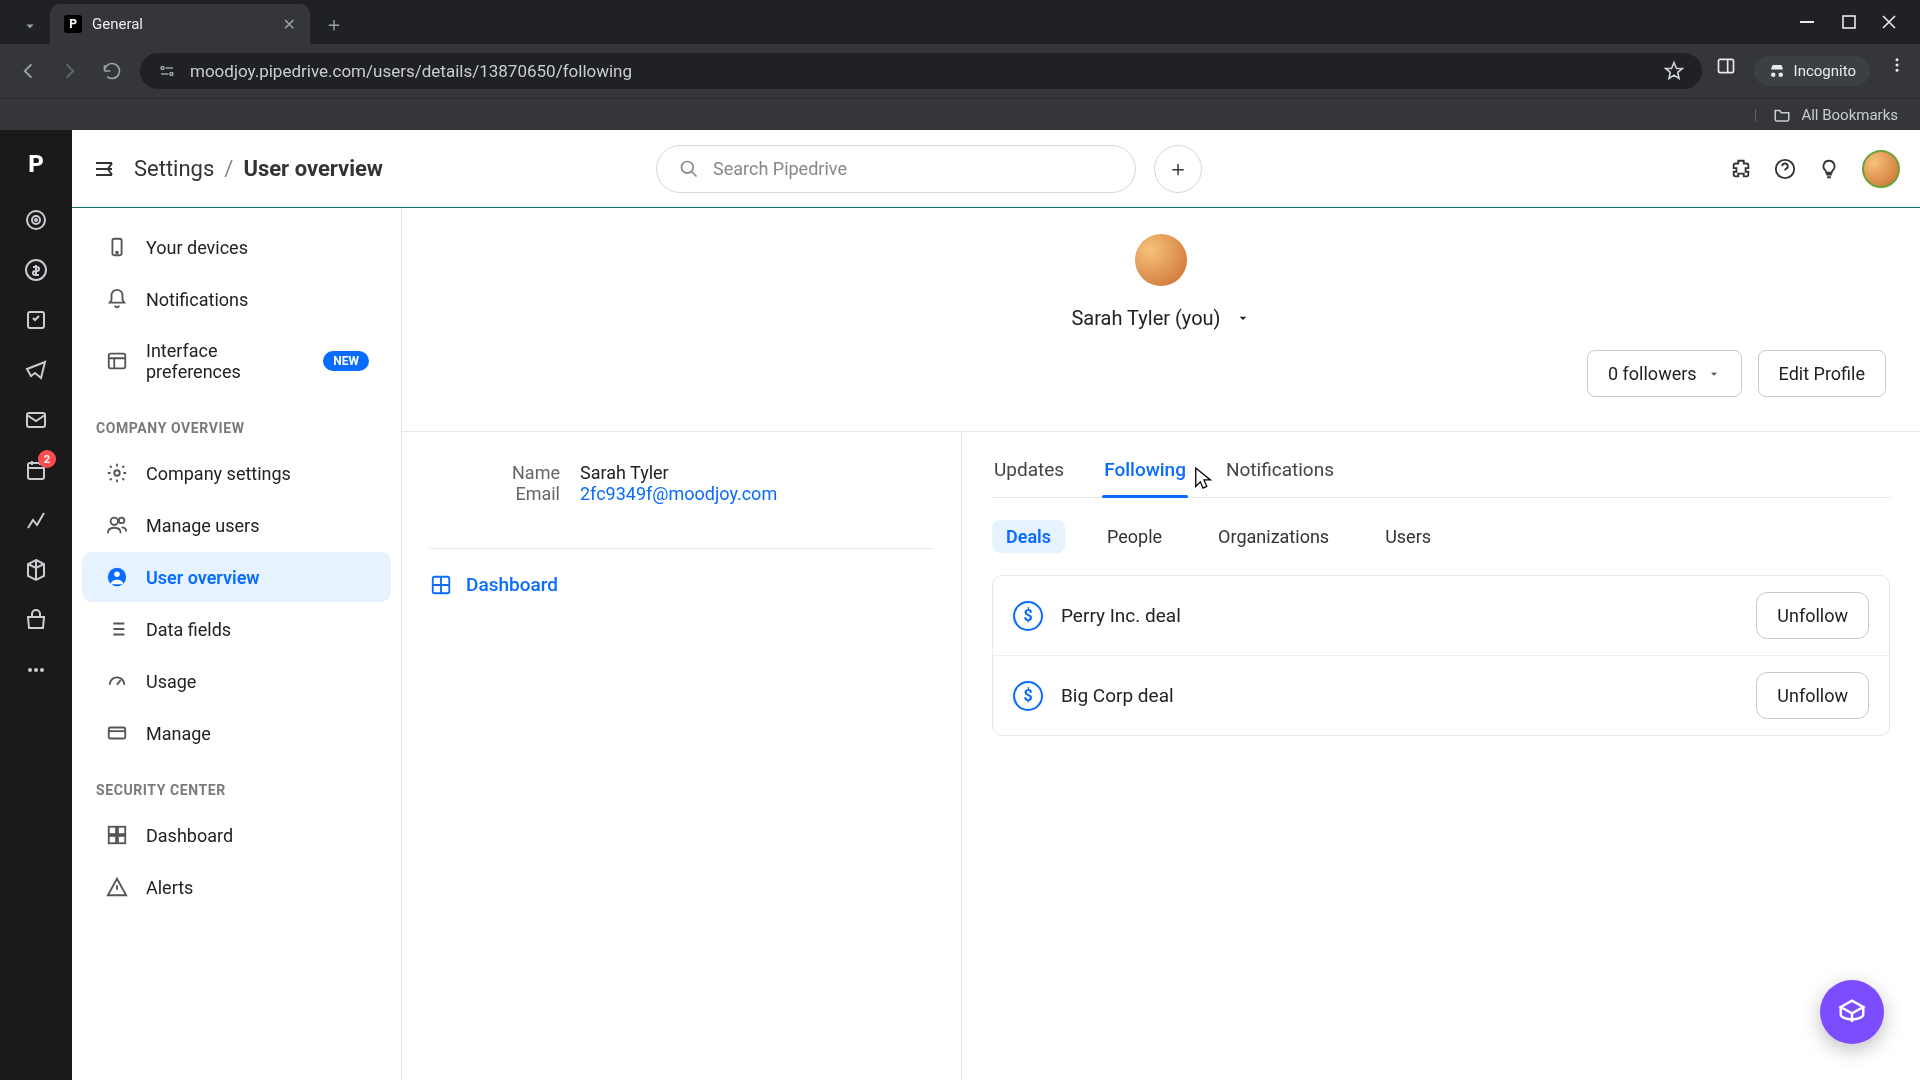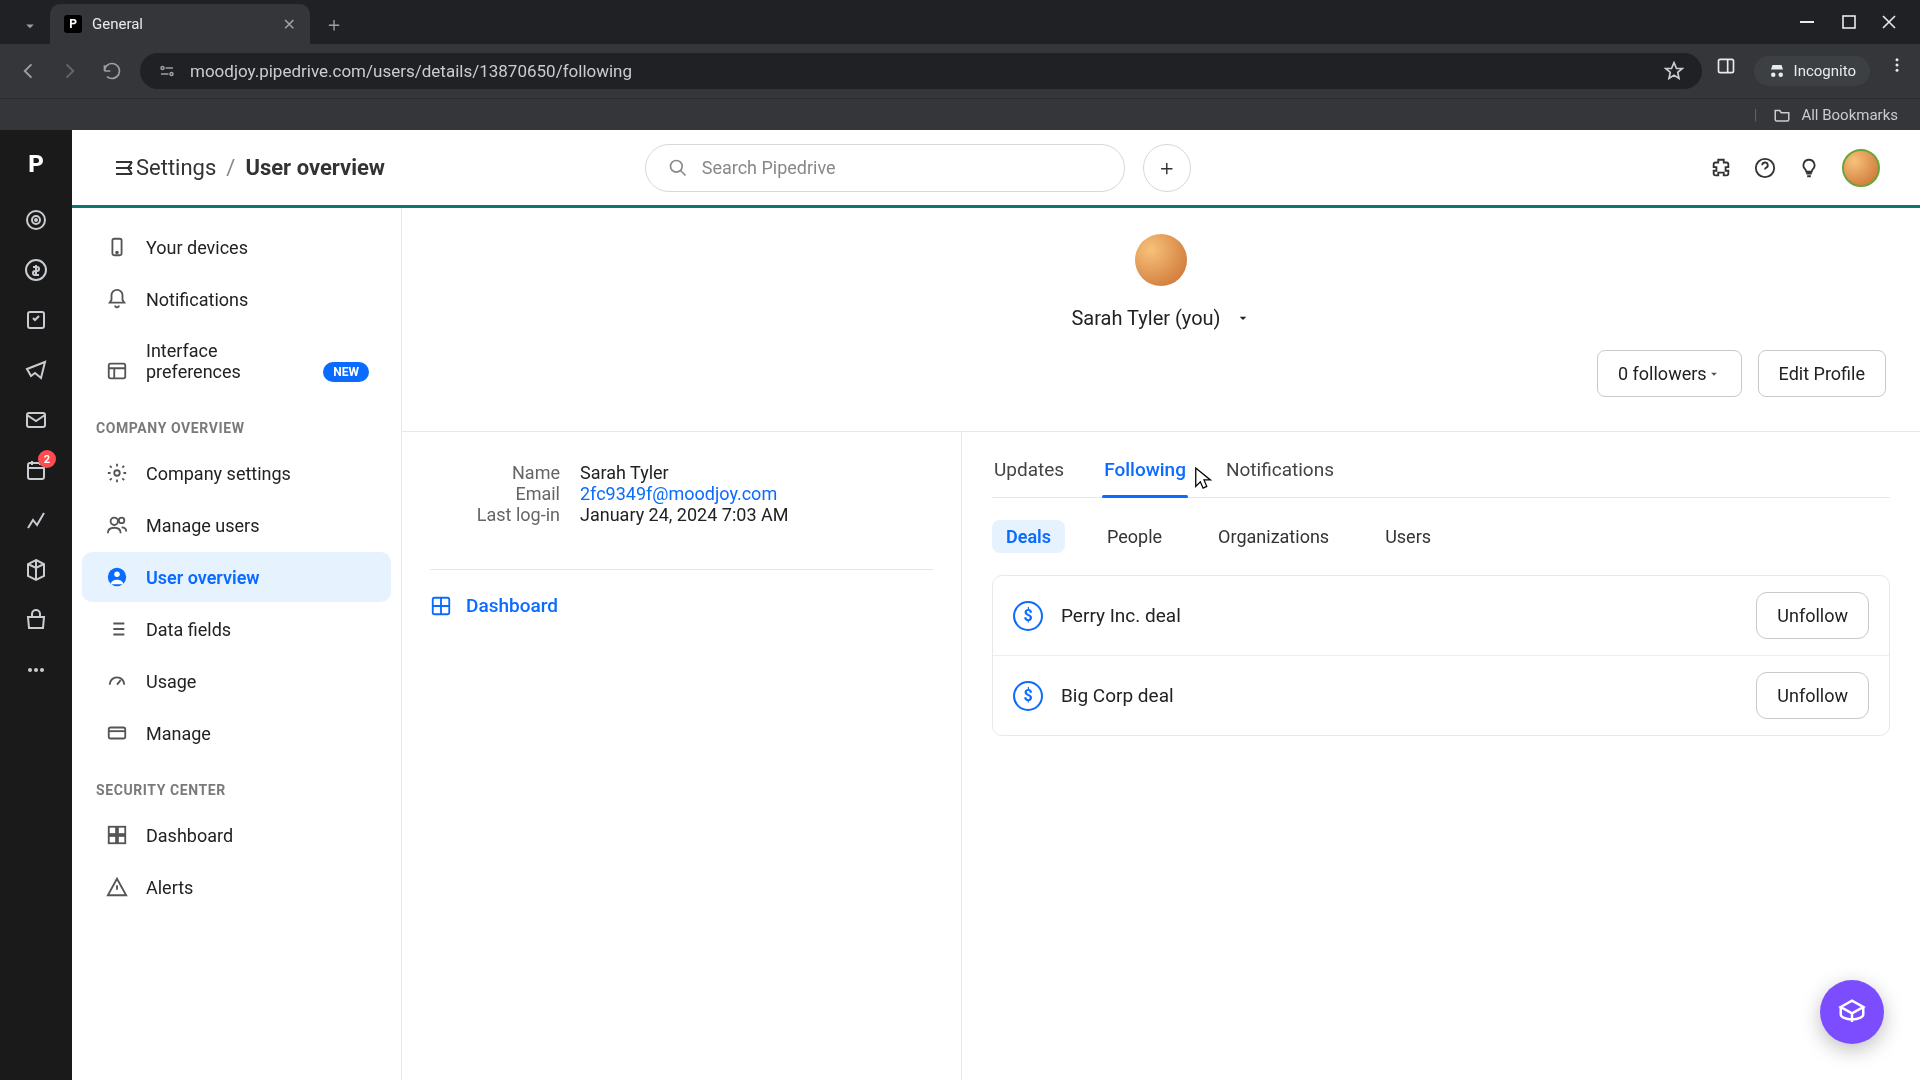--- a/index.html
+++ b/index.html
@@ -25,49 +25,49 @@
 .bookmarks-row .sep { color:#5f6368; margin-right:6px;}
 
 
 .app { display:flex; height: calc(1080px - 130px); background:#fff; }
 .far-rail { width: 72px; background:#1a1a1a; display:flex; flex-direction:column; align-items:center; padding-top:14px; gap:22px; position:relative;}
 .far-rail .logo { color:#fff; font-weight:800; font-size:24px; width:40px;height:40px; display:flex;align-items:center;justify-content:center; }
 .far-rail .rail-icon { color:#c9ccd1; width:28px; height:28px; display:flex;align-items:center;justify-content:center; position:relative;}
 .far-rail .rail-icon svg { width:24px;height:24px; }
 .badge-red { position:absolute; background:#ff4d4f; color:#fff; font-size:11px; font-weight:700; border-radius:10px; min-width:18px; height:18px; display:flex;align-items:center;justify-content:center; top:-6px; right:-6px; padding:0 3px;}
 
-.header { height: 78px; border-bottom:3px solid #0f766e; display:flex; align-items:center; padding: 0 40px; width:calc(1920px - 72px); position:absolute; left:72px; top:130px; background:#fff; z-index:3;}
+.header { height: 78px; border-bottom:1px solid #0f766e; display:flex; align-items:center; padding: 0 20px; gap:18px; width:calc(1920px - 72px); position:absolute; left:72px; top:130px; background:#fff; z-index:3;}
 .collapse-icon { color:#333; }
 .breadcrumb { font-size:22px; color:#333; display:flex; gap:10px; align-items:center;}
 .breadcrumb .crumb-root { font-weight:400; }
 .breadcrumb .sep { color:#888; }
 .breadcrumb .crumb-leaf { font-weight:700; }
 .search-wrap { margin-left:auto; display:flex; align-items:center; gap:18px; margin-right:auto;}
 .search-input { width: 480px; height:48px; border:1px solid #d8d8d8; border-radius:28px; padding:0 22px; display:flex; align-items:center; gap:14px; color:#888; font-size:18px;}
 .circle-btn { width:48px;height:48px; border:1px solid #d8d8d8; border-radius:50%; display:flex;align-items:center;justify-content:center; color:#333; font-size:22px;}
 .header-right { display:flex; align-items:center; gap:22px; margin-left:auto;}
 .header-right .hicon { color:#333; }
 .avatar-sm { width:38px;height:38px; border-radius:50%; background: radial-gradient(circle at 30% 30%, #f7c27a, #c86b2e); border:2px solid #6ba539; }
 
 .content-wrap { display:flex; width:calc(1920px - 72px); margin-left:0; margin-top:78px; height:calc(100% - 78px); }
 
 .settings-sidebar { width: 330px; border-right:1px solid #e8e8e8; overflow-y:auto; padding-top:12px;}
-.sb-item { display:flex; align-items:flex-end; gap:16px; padding: 14px 22px; font-size:18px; color:#222; border-radius:10px; margin:2px 10px; position:relative;}
+.sb-item { display:flex; align-items:center; gap:16px; padding: 14px 22px; font-size:18px; color:#222; border-radius:10px; margin:2px 10px; position:relative;}
 .sb-item.active { background:#e6f3ff; color:#0a6bff; font-weight:600;}
 .sb-item .sb-icon { width:26px; display:flex; justify-content:center; color:#555;}
 .sb-item.active .sb-icon { color:#0a6bff; }
 .sb-new { background:#0a6bff; color:#fff; font-size:12px; font-weight:700; padding:3px 10px; border-radius:12px; margin-left:auto;}
 .sb-heading { padding: 22px 24px 10px; font-size:14px; letter-spacing:.6px; color:#7a7a7a; font-weight:700;}
 
 .main-panel { flex:1; display:flex; flex-direction:column; }
 .profile-row { display:flex; align-items:center; padding: 26px 34px 34px; gap:20px;flex-direction:column;}
 .avatar-md { width:52px;height:52px; border-radius:50%; background: radial-gradient(circle at 30% 30%, #f7c27a, #c86b2e); }
 .profile-name { font-size:20px; color:#222; display:flex; align-items:center; gap:14px;}
 .profile-actions { margin-left:auto; display:flex; gap:16px;}
-.btn-outline { border:1px solid #c9c9c9; background:#fff; border-radius:8px; padding:12px 20px; font-size:18px; color:#222; display:flex; align-items:center; gap:0;}
+.btn-outline { border:1px solid #c9c9c9; background:#fff; border-radius:8px; padding:12px 20px; font-size:18px; color:#222; display:flex; align-items:center; gap:10px;}
 .btn-outline .chev { color:#555; }
 
 .split { display:flex; flex:1; border-top:1px solid #e8e8e8;}
 .left-details { width: 560px; border-right:1px solid #e8e8e8; padding: 30px 28px; display:flex; flex-direction:column; gap:0;}
 .detail-row { display:flex; align-items:center; gap:20px; font-size:18px;}
 .detail-label { width:130px; text-align:right; color:#666;}
 .detail-value { color:#222; }
 .detail-value.link { color:#0a6bff; }
 .dashboard-row { display:flex; align-items:center; gap:14px; margin-top: 44px; border-top:1px solid #e8e8e8; padding-top:24px; color:#0a6bff; font-size:19px; font-weight:500;}
 .dashboard-row .dicon { color:#0a6bff; }
@@ -437,24 +437,20 @@
 
       <div class="split">
         <div class="left-details">
           <div class="detail-row">
             <span class="detail-label">Name</span>
             <span class="detail-value">Sarah Tyler</span>
           </div>
           <div class="detail-row">
             <span class="detail-label">Email</span>
             <span class="detail-value link">2fc9349f@moodjoy.com</span>
-          </div>
-          <div class="detail-row">
-            <span class="detail-label">Last log-in</span>
-            <span class="detail-value">January 24, 2024 7:03 AM</span>
           </div>
           <div class="dashboard-row">
             <span class="dicon">
                 <svg width="22" height="22" viewBox="0 0 24 24" fill="none" stroke="currentColor" stroke-width="2">
                   <rect x="3" y="3" width="18" height="18" rx="2"></rect>
                   <path d="M3 12h18M12 3v18"></path>
                 </svg>
               </span>
             <span>Dashboard</span>
           </div>

